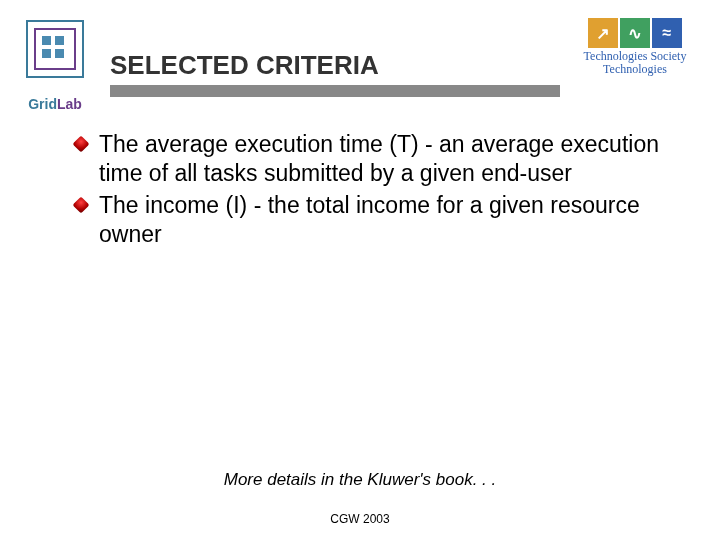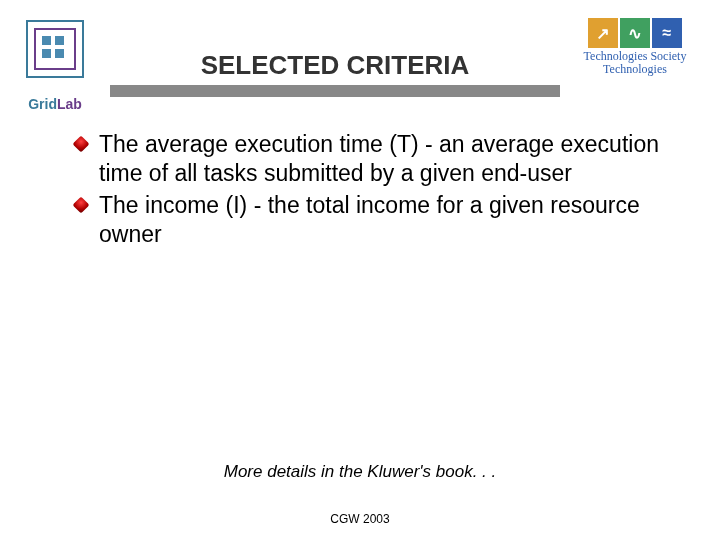--- a/index.html
+++ b/index.html
@@ -61,21 +61,21 @@
   .title-wrap {
     position: absolute;
     left: 110px;
     right: 160px;
     top: 50px;
   }
   .title {
     font-size: 26px;
     font-weight: bold;
     color: #333;
-    text-align: center;
+    text-align: left;
     margin-bottom: 4px;
     font-family: Arial, sans-serif;
   }
   .title-bar {
     height: 12px;
     background: #888;
     margin: 0 0 0 0;
   }
   .logo-right {
     position: absolute;
@@ -137,21 +137,21 @@
     height: 12px;
     background: radial-gradient(circle at 35% 35%, #ff4040 0%, #b00000 60%, #600000 100%);
     border-radius: 2px;
     transform: rotate(45deg);
   }
   .bold { font-weight: normal; }
   .footer-note {
     position: absolute;
     left: 0;
     right: 0;
-    bottom: 58px;
+    bottom: 50px;
     text-align: center;
     font-style: italic;
     font-size: 17px;
     color: #000;
   }
   .footer {
     position: absolute;
     left: 0; right: 0;
     bottom: 14px;
     text-align: center;

